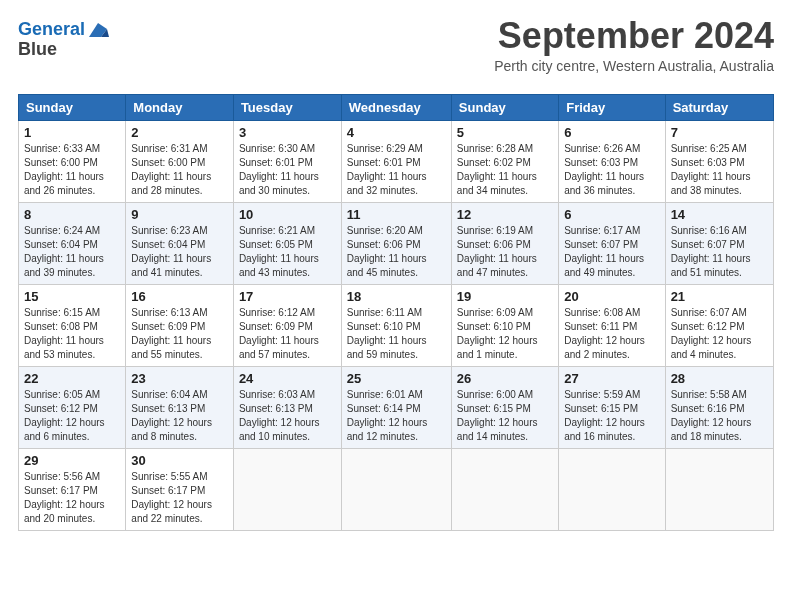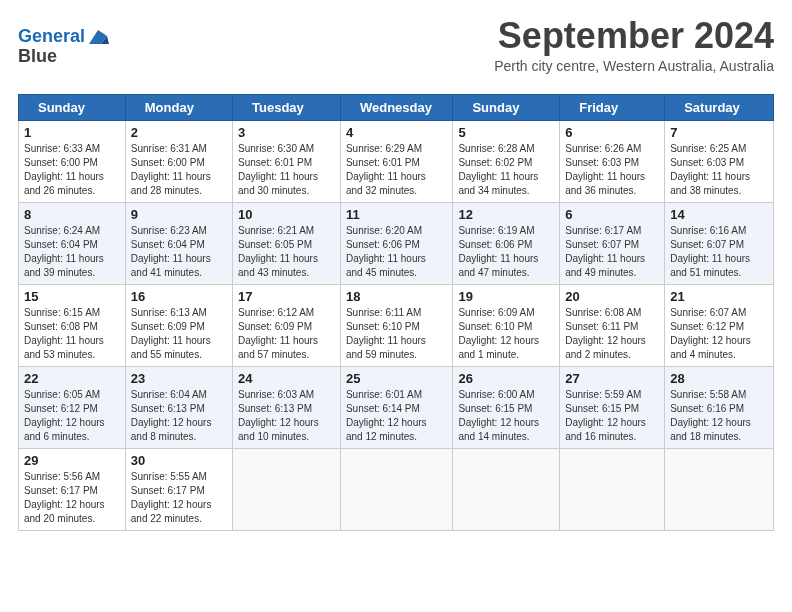--- a/index.html
+++ b/index.html
@@ -9,21 +9,21 @@
       width: 792px;
       height: 612px;
       overflow: hidden;
     }
     .page {
       width: 792px;
       padding: 16px 18px 10px 18px;
     }
     .header-top {
       display: flex;
-      align-items: center;
+      align-items: flex-start;
       justify-content: space-between;
       margin-bottom: 20px;
     }
     .logo {
       display: flex;
       align-items: center;
       margin-top: 4px;
     }
     .logo-text {
       font-size: 18px;
@@ -56,21 +56,21 @@
     .calendar {
       width: 100%;
       border-collapse: collapse;
       margin-top: 8px;
       font-size: 10.5px;
     }
     .calendar thead th {
       background: #2a6db5;
       color: #fff;
       text-align: left;
-      padding: 5px 19px;
+      padding: 5px 7px;
       font-size: 13px;
       font-weight: bold;
       border: 1px solid #1a5a9a;
     }
     .calendar tbody td {
       border: 1px solid #ccc;
       vertical-align: top;
       padding: 4px 5px;
       width: 113px;
       height: 82px;

